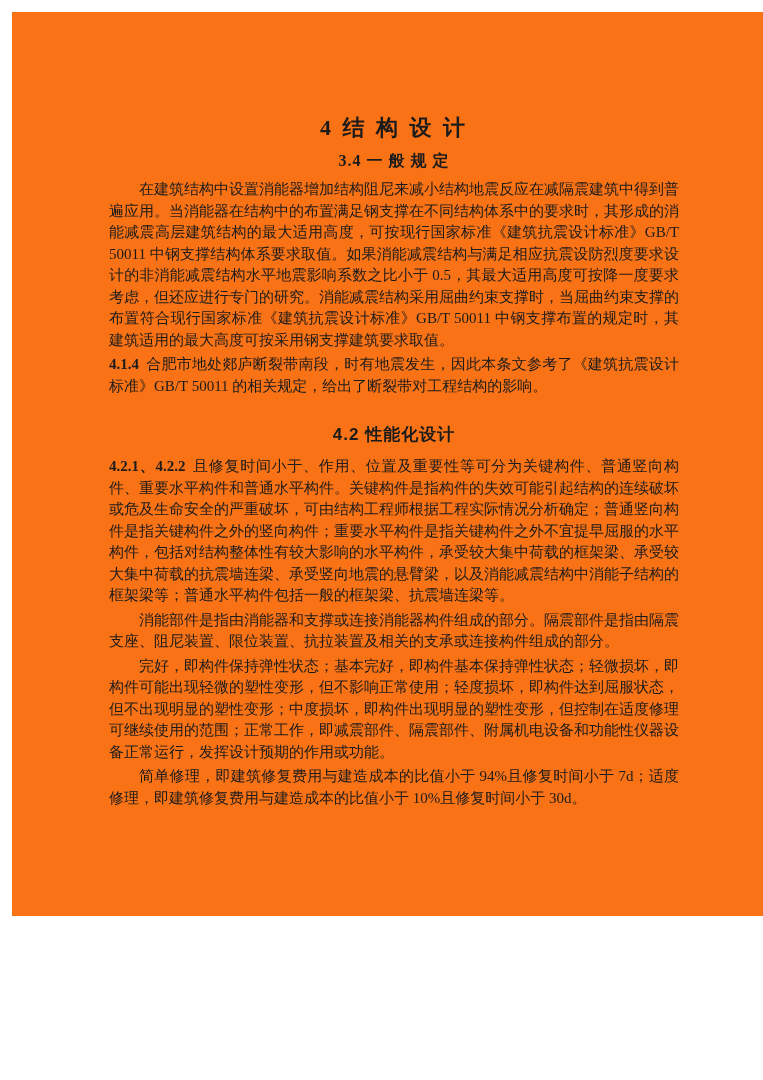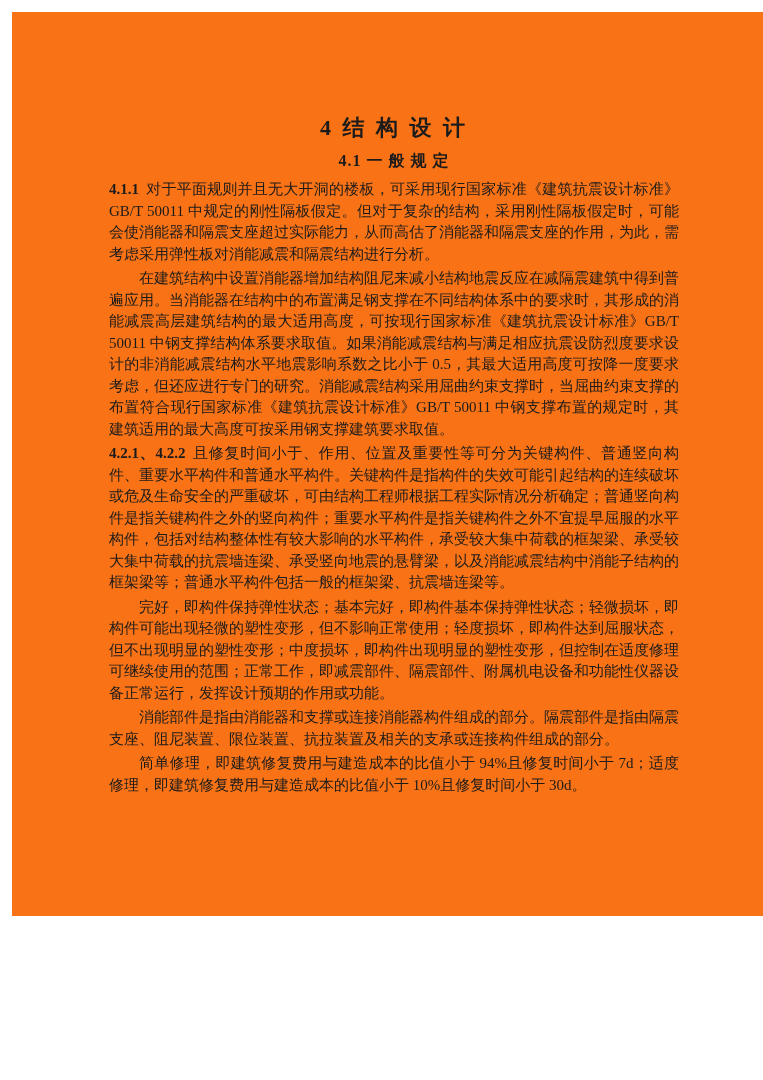--- a/index.html
+++ b/index.html
@@ -72,33 +72,34 @@
   }
 </style>
 </head>
 <body>
 
 <div class="page">
   <div class="content">
 
     <h1 class="chapter-title">4 结 构 设 计</h1>
 
-    <h2 class="section-heading">4.1 一 般 规 定</h2>
+    <h2 class="section-heading">3.4 一 般 规 定</h2>
 
-    <p class="body-para"><b class="clause-label">4.1.1</b><span>对于平面规则并且无大开洞的楼板，可采用现行国家标准《建筑抗震设计标准》GB/T 50011 中规定的刚性隔板假定。但对于复杂的结构，采用刚性隔板假定时，可能会使消能器和隔震支座超过实际能力，从而高估了消能器和隔震支座的作用，为此，需考虑采用弹性板对消能减震和隔震结构进行分析。</span></p>
 
     <p class="body-para indent"><span>在建筑结构中设置消能器增加结构阻尼来减小结构地震反应在减隔震建筑中得到普遍应用。当消能器在结构中的布置满足钢支撑在不同结构体系中的要求时，其形成的消能减震高层建筑结构的最大适用高度，可按现行国家标准《建筑抗震设计标准》GB/T 50011 中钢支撑结构体系要求取值。如果消能减震结构与满足相应抗震设防烈度要求设计的非消能减震结构水平地震影响系数之比小于 0.5，其最大适用高度可按降一度要求考虑，但还应进行专门的研究。消能减震结构采用屈曲约束支撑时，当屈曲约束支撑的布置符合现行国家标准《建筑抗震设计标准》GB/T 50011 中钢支撑布置的规定时，其建筑适用的最大高度可按采用钢支撑建筑要求取值。</span></p>
 
+    <p class="body-para"><b class="clause-label">4.1.4</b><span>合肥市地处郯庐断裂带南段，时有地震发生，因此本条文参考了《建筑抗震设计标准》GB/T 50011 的相关规定，给出了断裂带对工程结构的影响。</span></p>
 
 
+    <h2 class="section-heading-sans">4.2 性能化设计</h2>
 
     <p class="body-para"><b class="clause-label">4.2.1、4.2.2</b><span>且修复时间小于、作用、位置及重要性等可分为关键构件、普通竖向构件、重要水平构件和普通水平构件。关键构件是指构件的失效可能引起结构的连续破坏或危及生命安全的严重破坏，可由结构工程师根据工程实际情况分析确定；普通竖向构件是指关键构件之外的竖向构件；重要水平构件是指关键构件之外不宜提早屈服的水平构件，包括对结构整体性有较大影响的水平构件，承受较大集中荷载的框架梁、承受较大集中荷载的抗震墙连梁、承受竖向地震的悬臂梁，以及消能减震结构中消能子结构的框架梁等；普通水平构件包括一般的框架梁、抗震墙连梁等。</span></p>
 
+    <p class="body-para indent"><span>消能部件是指由消能器和支撑或连接消能器构件组成的部分。隔震部件是指由隔震支座、阻尼装置、限位装置、抗拉装置及相关的支承或连接构件组成的部分。</span></p>
+
     <p class="body-para indent"><span>完好，即构件保持弹性状态；基本完好，即构件基本保持弹性状态；轻微损坏，即构件可能出现轻微的塑性变形，但不影响正常使用；轻度损坏，即构件达到屈服状态，但不出现明显的塑性变形；中度损坏，即构件出现明显的塑性变形，但控制在适度修理可继续使用的范围；正常工作，即减震部件、隔震部件、附属机电设备和功能性仪器设备正常运行，发挥设计预期的作用或功能。</span></p>
-
-    <p class="body-para indent"><span>消能部件是指由消能器和支撑或连接消能器构件组成的部分。隔震部件是指由隔震支座、阻尼装置、限位装置、抗拉装置及相关的支承或连接构件组成的部分。</span></p>
 
     <p class="body-para indent"><span>简单修理，即建筑修复费用与建造成本的比值小于 94%且修复时间小于 7d；适度修理，即建筑修复费用与建造成本的比值小于 10%且修复时间小于 30d。</span></p>
 
   </div>
 
   <div class="page-number">37</div>
 </div>
 
 </body></html>

